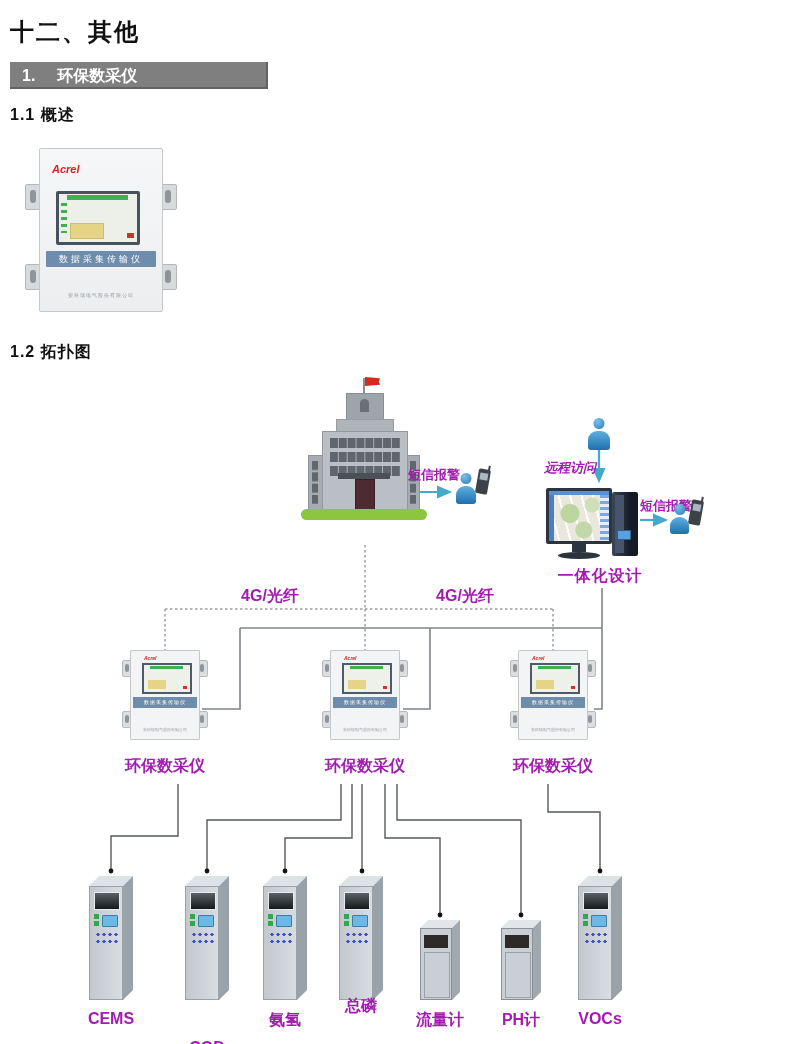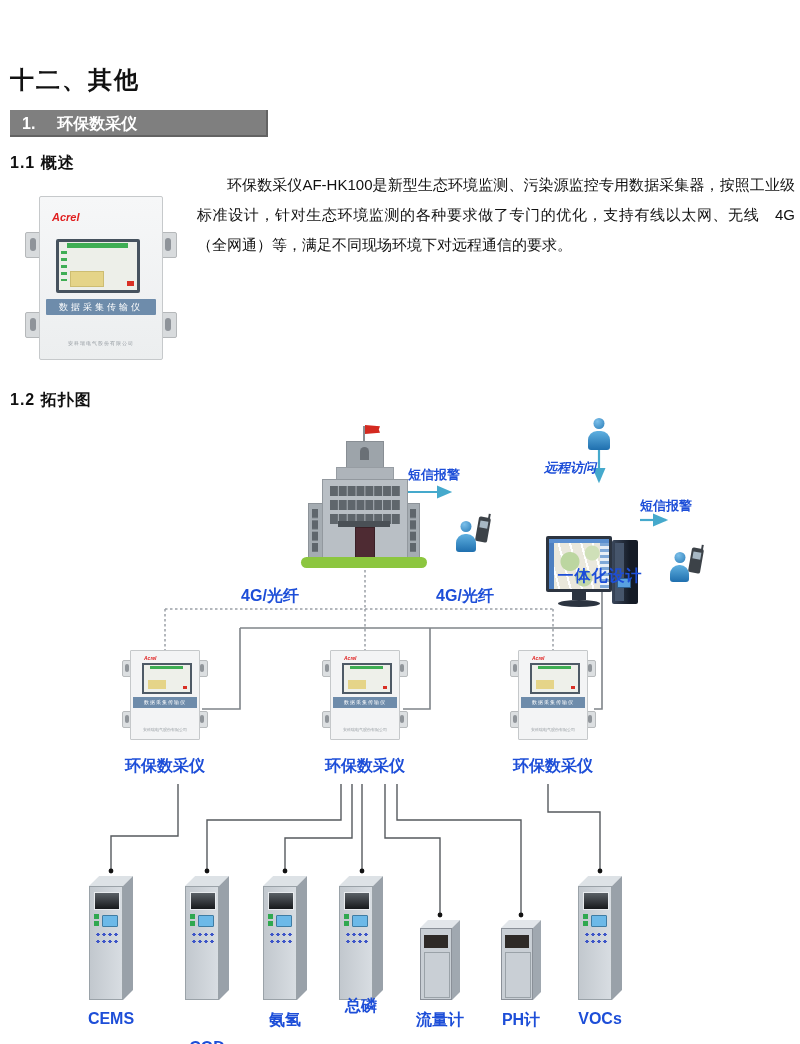--- a/index.html
+++ b/index.html
@@ -1,18 +1,18 @@
 <!DOCTYPE html>
 <html><head>
 <meta charset="utf-8">
 <style>
   html,body{margin:0;padding:0;background:#fff;}
   .page{position:relative;width:800px;height:1044px;background:#fff;overflow:hidden;
         font-family:"Liberation Sans", sans-serif;color:#111;}
-  .abs{position:absolute;margin-top:48px;}
+  .abs{position:absolute;}
 
   
   .doc-title{left:10px;top:16px;font-size:24px;font-weight:bold;letter-spacing:2px;}
   .section-bar{left:10px;top:62px;width:258px;height:27px;background:#7f7f7f;
                border-right:2px solid #636363;border-bottom:2px solid #636363;
                color:#fff;font-size:16px;font-weight:bold;line-height:27px;padding-left:12px;box-sizing:border-box;}
   .section-bar .num{margin-right:22px;}
   .sub-heading{font-size:16px;font-weight:bold;letter-spacing:1px;}
 
   
@@ -44,21 +44,21 @@
   .dev .brand{position:absolute;left:13px;top:4px;font-size:5px;font-weight:bold;font-style:italic;color:#e02020;}
   .dev .scr{position:absolute;left:11px;top:12px;width:46px;height:27px;background:#eef0ea;border:2px solid #4e5a66;}
   .dev .scr .hdr{position:absolute;left:12%;top:1px;width:72%;height:3px;background:#3fae54;}
   .dev .scr .ylw{position:absolute;left:4px;bottom:3px;width:18px;height:9px;background:#e5d488;}
   .dev .scr .red{position:absolute;right:3px;bottom:3px;width:4px;height:3px;background:#d93025;}
   .dev .band{position:absolute;left:2px;right:2px;top:46px;height:11px;background:#6e8cab;
              color:#fff;font-size:5px;line-height:11px;text-align:center;letter-spacing:1px;}
   .dev .foot{position:absolute;left:0;right:0;bottom:7px;text-align:center;font-size:4px;color:#9ba1a6;}
 
   
-  .lbl{position:absolute;text-align:center;font-weight:bold;color:#1d4ed8;}
+  .lbl{position:absolute;text-align:center;font-weight:bold;color:#a21caf;}
   .lbl-lg{font-size:16px;letter-spacing:1px;}
   .lbl-md{font-size:16px;}
   .lbl-sm{font-size:13px;}
 
   
   .building{left:308px;top:377px;width:112px;height:143px;}
   .b-flagpole{position:absolute;left:55px;top:1px;width:2px;height:16px;background:#8a8f94;}
   .b-flag{position:absolute;left:57px;top:0;width:15px;height:9px;background:#d42a20;
           clip-path:polygon(0 0,100% 15%,92% 50%,100% 85%,0 100%);}
   .b-tower{position:absolute;left:38px;top:16px;width:36px;height:25px;background:#9da4aa;border:1px solid #888e94;}
@@ -148,21 +148,20 @@
         <div class="leds"></div>
         <div class="ylw"></div>
         <div class="red"></div>
       </div>
       <div class="band">数据采集传输仪</div>
       <div class="foot">安科瑞电气股份有限公司</div>
     </div>
   </div>
 
   <div class="abs overview-text">
-    <p>环保数采仪AF-HK100是新型生态环境监测、污染源监控专用数据采集器，按照工业级标准设计，针对生态环境监测的各种要求做了专门的优化，支持有线以太网、无线　4G（全网通）等，满足不同现场环境下对远程通信的要求。</p>
   </div>
 
   <div class="abs sub-heading" style="left:10px;top:342px;">1.2 拓扑图</div>
 
   <svg class="lines" viewBox="0 0 800 1044">
     <defs>
       <marker id="ah" markerWidth="8" markerHeight="8" refX="6" refY="3" orient="auto">
         <path d="M0,0 L7,3 L0,6 Z" fill="#45a9cc"></path>
       </marker>
     </defs>

